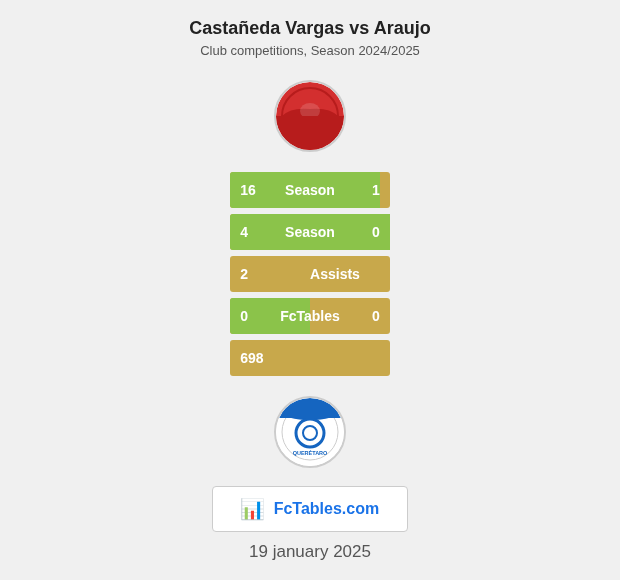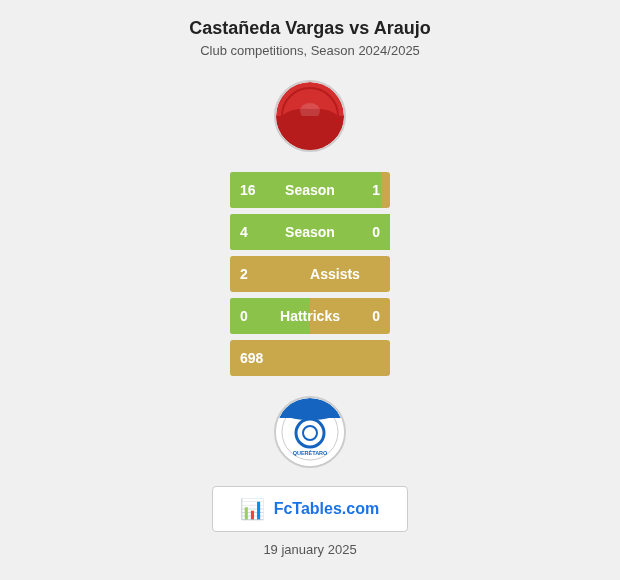--- a/index.html
+++ b/index.html
@@ -201,21 +201,21 @@
     }
 
     .fctables-text {
       font-size: 16px;
       font-weight: bold;
       color: #1a73e8;
     }
 
     .date-footer {
       margin-top: 10px;
-      font-size: 13px;
+      font-size: 17px;
       color: #555;
       text-align: center;
     }
   </style>
 </head>
 <body>
 
 <h1 class="title">Castañeda Vargas vs Araujo</h1>
 <p class="subtitle">Club competitions, Season 2024/2025</p>
 
@@ -260,21 +260,21 @@
         <div class="stat-row-inner">
           <span class="stat-label-left">2</span>
           <span class="stat-label-center">Assists</span>
         </div>
       </div>
       <div class="stat-row">
         <div class="stat-bar-bg"></div>
         <div class="stat-bar-fill" style="width: 50%;"></div>
         <div class="stat-row-inner">
           <span class="stat-label-left">0</span>
-          <span class="stat-label-center">Hattricks</span>
+          <span class="stat-label-center">FcTables</span>
           <span class="stat-label-right">0</span>
         </div>
       </div>
       <div class="stat-row">
         <div class="stat-bar-bg"></div>
         <div class="stat-row-inner">
           <span class="stat-label-left">698</span>
         </div>
       </div>
     </div>

